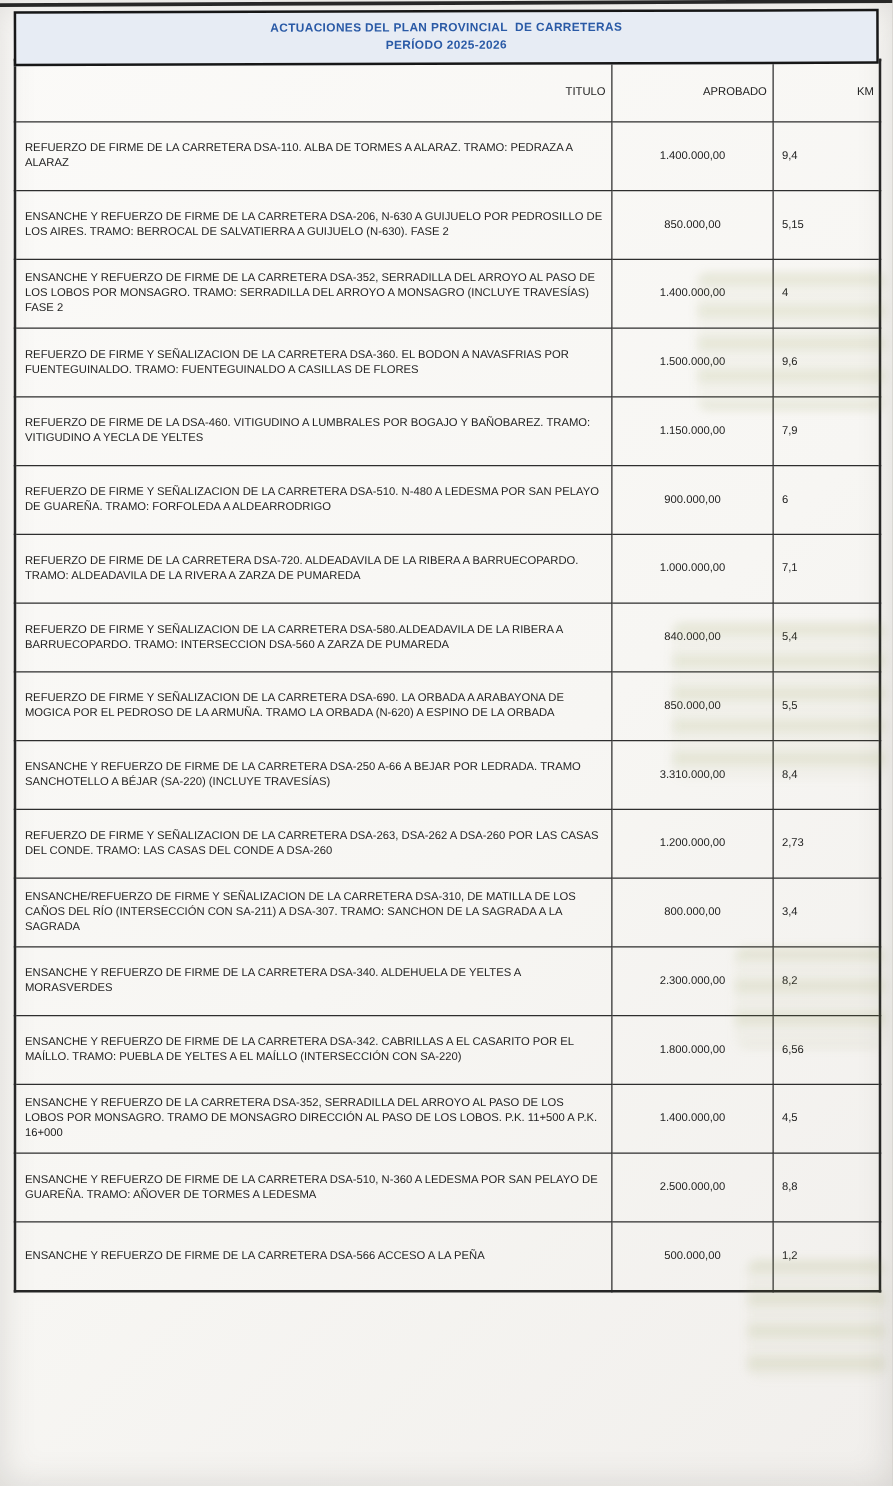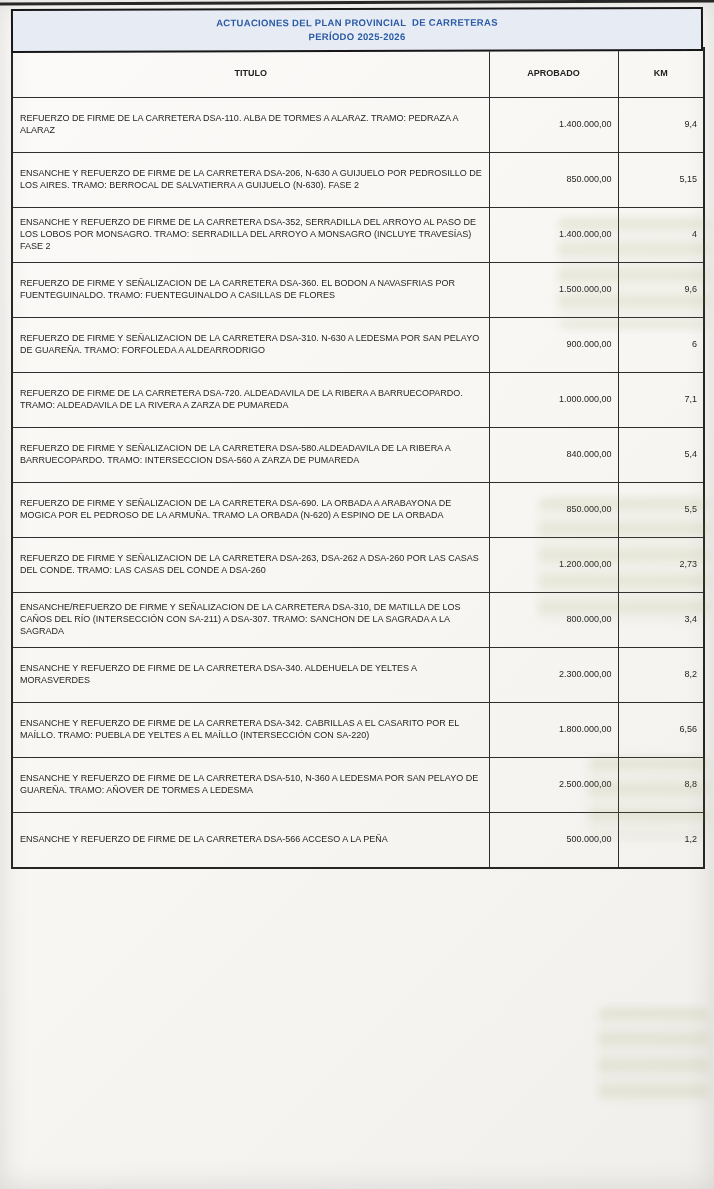--- a/index.html
+++ b/index.html
@@ -35,32 +35,32 @@
     width:692px;
     table-layout:fixed;
     background:transparent;
   }
   table.main { margin:47px 0 0 11px; border:2px solid #262626; }
   col.c-titulo { width:477px; }
   col.c-aprobado { width:129px; }
   col.c-km { width:86px; }
   table.main th {
     border:1px solid #2e2e2e;
-    font-size:9px; font-weight:bold; text-align:center;
+    font-size:9px; font-weight:normal; text-align:right;
     height:44px; padding:2px 4px; color:#222;
   }
   table.main td {
     border:1px solid #2e2e2e;
     font-size:9px; line-height:1.3;
     height:46px; padding:4px 6px 4px 7px;
     vertical-align:middle;
   }
   td.titulo { text-align:left; }
-  td.aprobado { text-align:right; padding-right:3px; }
-  td.km { text-align:right; }
+  td.aprobado { text-align:center; padding-right:3px; }
+  td.km { text-align:left; }
   .bleed {
     position:absolute; right:6px; width:150px; border-radius:8px;
     background:repeating-linear-gradient(180deg, rgba(140,150,70,0.16) 0 10px, rgba(150,160,90,0.05) 10px 26px);
     filter:blur(4px);
     pointer-events:none;
   }
   .bleed-1 { top:218px; height:110px; }
   .bleed-2 { top:498px; height:125px; width:170px; }
   .bleed-3 { top:758px; height:80px; width:120px; }
   .bleed-4 { top:1008px; height:95px; width:110px; }
@@ -114,23 +114,28 @@
       <td class="aprobado">1.400.000,00</td>
       <td class="km">4</td>
     </tr>
 
     <tr>
       <td class="titulo">REFUERZO DE FIRME Y SEÑALIZACION DE LA CARRETERA DSA-360. EL BODON A NAVASFRIAS POR FUENTEGUINALDO. TRAMO: FUENTEGUINALDO A CASILLAS DE FLORES</td>
       <td class="aprobado">1.500.000,00</td>
       <td class="km">9,6</td>
     </tr>
 
-
-    <tr>
-      <td class="titulo">REFUERZO DE FIRME Y SEÑALIZACION DE LA CARRETERA DSA-310. N-630 A LEDESMA POR SAN PELAYO DE GUAREÑA. TRAMO: FORFOLEDA A ALDEARRODRIGO</td>
+    <tr>
+      <td class="titulo">REFUERZO DE FIRME DE LA DSA-460. VITIGUDINO A LUMBRALES POR BOGAJO Y BAÑOBAREZ. TRAMO: VITIGUDINO A YECLA DE YELTES</td>
+      <td class="aprobado">1.150.000,00</td>
+      <td class="km">7,9</td>
+    </tr>
+
+    <tr>
+      <td class="titulo">REFUERZO DE FIRME Y SEÑALIZACION DE LA CARRETERA DSA-510. N-480 A LEDESMA POR SAN PELAYO DE GUAREÑA. TRAMO: FORFOLEDA A ALDEARRODRIGO</td>
       <td class="aprobado">900.000,00</td>
       <td class="km">6</td>
     </tr>
 
     <tr>
       <td class="titulo">REFUERZO DE FIRME DE LA CARRETERA DSA-720. ALDEADAVILA DE LA RIBERA A BARRUECOPARDO. TRAMO: ALDEADAVILA DE LA RIVERA A ZARZA DE PUMAREDA</td>
       <td class="aprobado">1.000.000,00</td>
       <td class="km">7,1</td>
     </tr>
 
@@ -139,20 +144,25 @@
       <td class="aprobado">840.000,00</td>
       <td class="km">5,4</td>
     </tr>
 
     <tr>
       <td class="titulo">REFUERZO DE FIRME Y SEÑALIZACION DE LA CARRETERA DSA-690. LA ORBADA A ARABAYONA DE MOGICA POR EL PEDROSO DE LA ARMUÑA. TRAMO LA ORBADA (N-620) A ESPINO DE LA ORBADA</td>
       <td class="aprobado">850.000,00</td>
       <td class="km">5,5</td>
     </tr>
 
+    <tr>
+      <td class="titulo">ENSANCHE Y REFUERZO DE FIRME DE LA CARRETERA DSA-250 A-66 A BEJAR POR LEDRADA. TRAMO SANCHOTELLO A BÉJAR (SA-220) (INCLUYE TRAVESÍAS)</td>
+      <td class="aprobado">3.310.000,00</td>
+      <td class="km">8,4</td>
+    </tr>
 
     <tr>
       <td class="titulo">REFUERZO DE FIRME Y SEÑALIZACION DE LA CARRETERA DSA-263, DSA-262 A DSA-260 POR LAS CASAS DEL CONDE. TRAMO: LAS CASAS DEL CONDE A DSA-260</td>
       <td class="aprobado">1.200.000,00</td>
       <td class="km">2,73</td>
     </tr>
 
     <tr>
       <td class="titulo">ENSANCHE/REFUERZO DE FIRME Y SEÑALIZACION DE LA CARRETERA DSA-310, DE MATILLA DE LOS CAÑOS DEL RÍO (INTERSECCIÓN CON SA-211) A DSA-307. TRAMO: SANCHON DE LA SAGRADA A LA SAGRADA</td>
       <td class="aprobado">800.000,00</td>
@@ -165,20 +175,25 @@
       <td class="km">8,2</td>
     </tr>
 
     <tr>
       <td class="titulo">ENSANCHE Y REFUERZO DE FIRME DE LA CARRETERA DSA-342. CABRILLAS A EL CASARITO POR EL MAÍLLO. TRAMO: PUEBLA DE YELTES A EL MAÍLLO (INTERSECCIÓN CON SA-220)</td>
       <td class="aprobado">1.800.000,00</td>
       <td class="km">6,56</td>
     </tr>
 
 
+    <tr>
+      <td class="titulo">ENSANCHE Y REFUERZO DE LA CARRETERA DSA-352, SERRADILLA DEL ARROYO AL PASO DE LOS LOBOS POR MONSAGRO. TRAMO DE MONSAGRO DIRECCIÓN AL PASO DE LOS LOBOS. P.K. 11+500 A P.K. 16+000</td>
+      <td class="aprobado">1.400.000,00</td>
+      <td class="km">4,5</td>
+    </tr>
 
     <tr>
       <td class="titulo">ENSANCHE Y REFUERZO DE FIRME DE LA CARRETERA DSA-510, N-360 A LEDESMA POR SAN PELAYO DE GUAREÑA. TRAMO: AÑOVER DE TORMES A LEDESMA</td>
       <td class="aprobado">2.500.000,00</td>
       <td class="km">8,8</td>
     </tr>
 
 
     <tr>
       <td class="titulo">ENSANCHE Y REFUERZO DE FIRME DE LA CARRETERA DSA-566 ACCESO A LA PEÑA</td>

